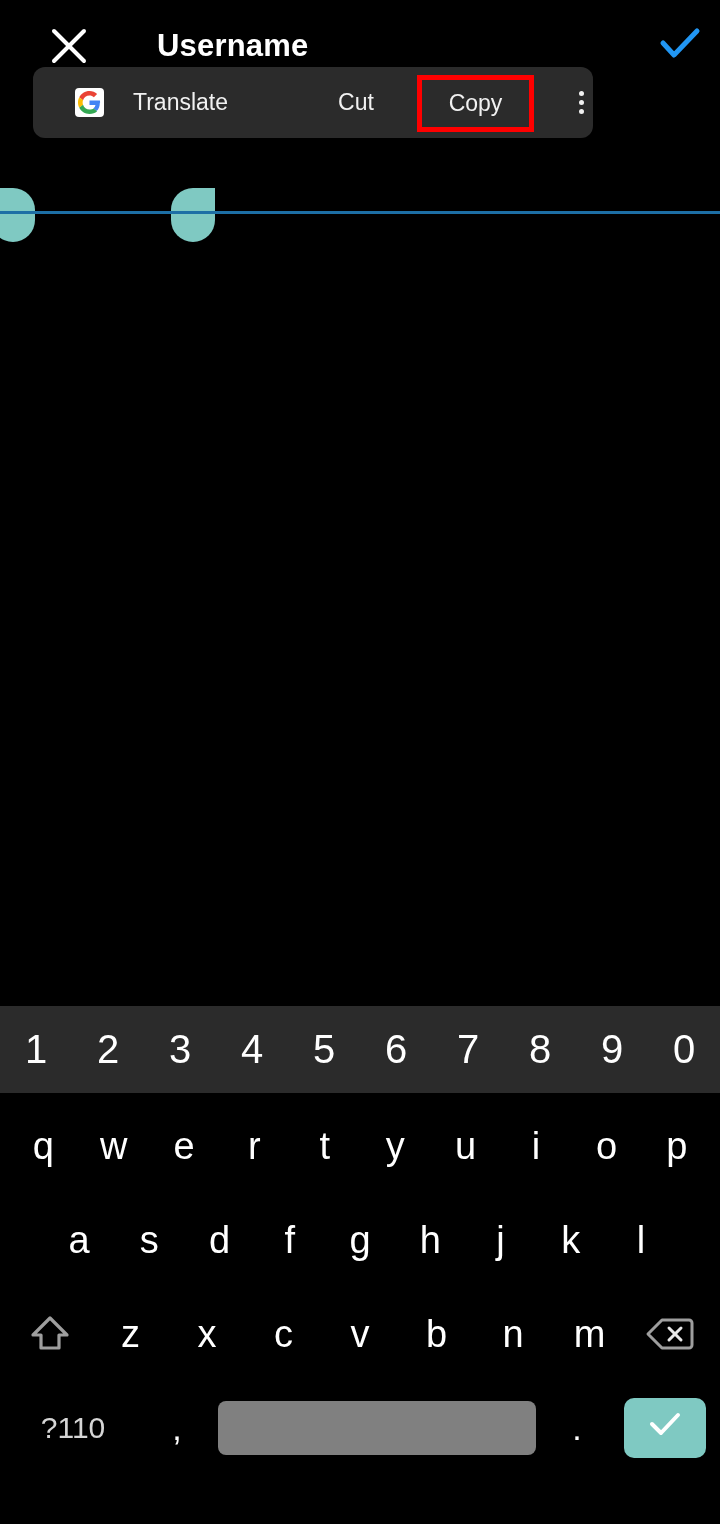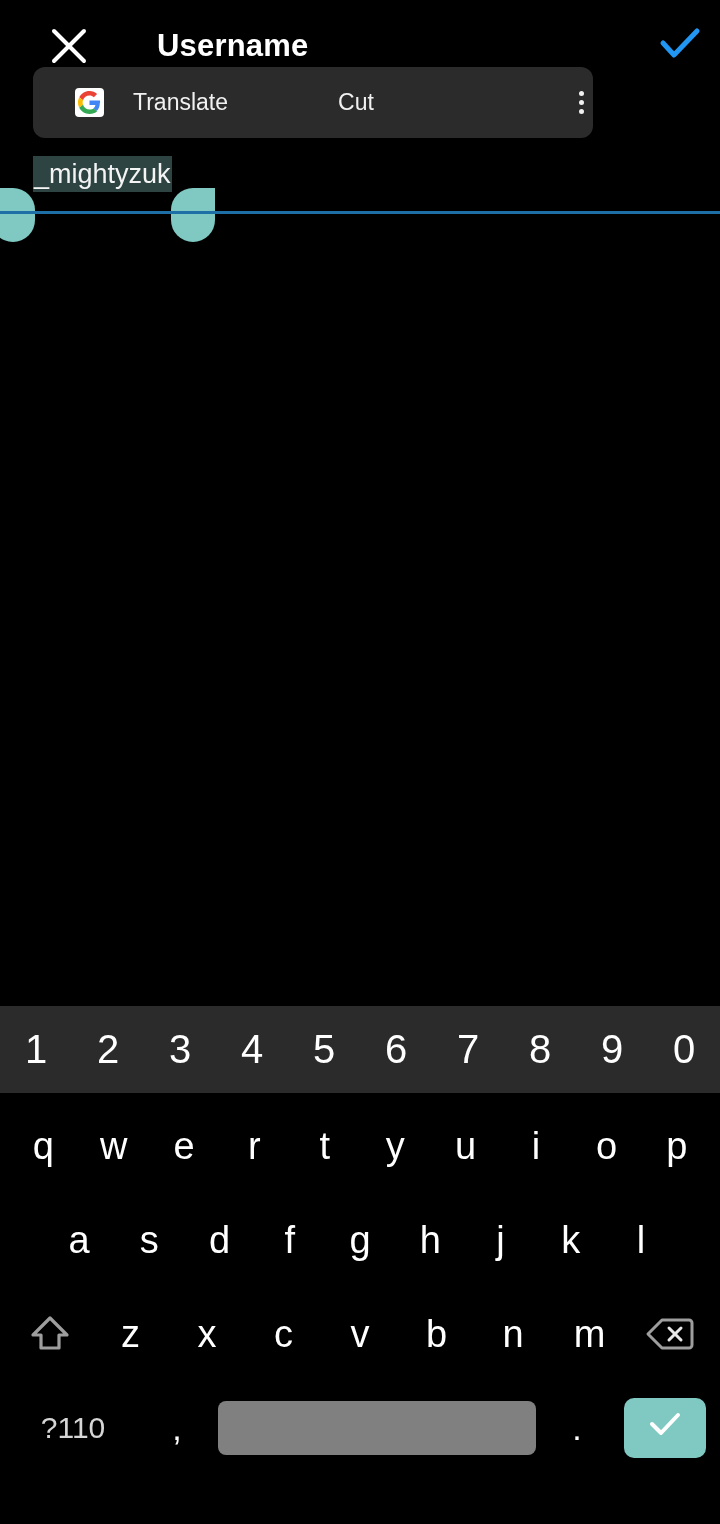--- a/index.html
+++ b/index.html
@@ -290,33 +290,33 @@
   </div>
 
   <div id="tb-translate" class="tb-item">
     <span>Translate</span>
   </div>
 
   <div id="tb-cut" class="tb-item">
     <span>Cut</span>
   </div>
 
+  <div id="tb-copy-wrap">
+    <span id="tb-copy-label">Copy</span>
+  </div>
 
   <div id="tb-overflow">
     <span class="dot"></span>
     <span class="dot"></span>
     <span class="dot"></span>
   </div>
 </div>
 
 <div id="field-area">
 
-  <div id="field-text-wrap">
-    <span id="field-value">_mightyzuk</span>
-  </div>
 
   <div id="sel-handle-left" class="sel-handle"></div>
   <div id="sel-handle-right" class="sel-handle"></div>
 
   <div id="field-underline"></div>
 </div>
 
 <div id="keyboard">
 
   <div id="kb-number-row">

